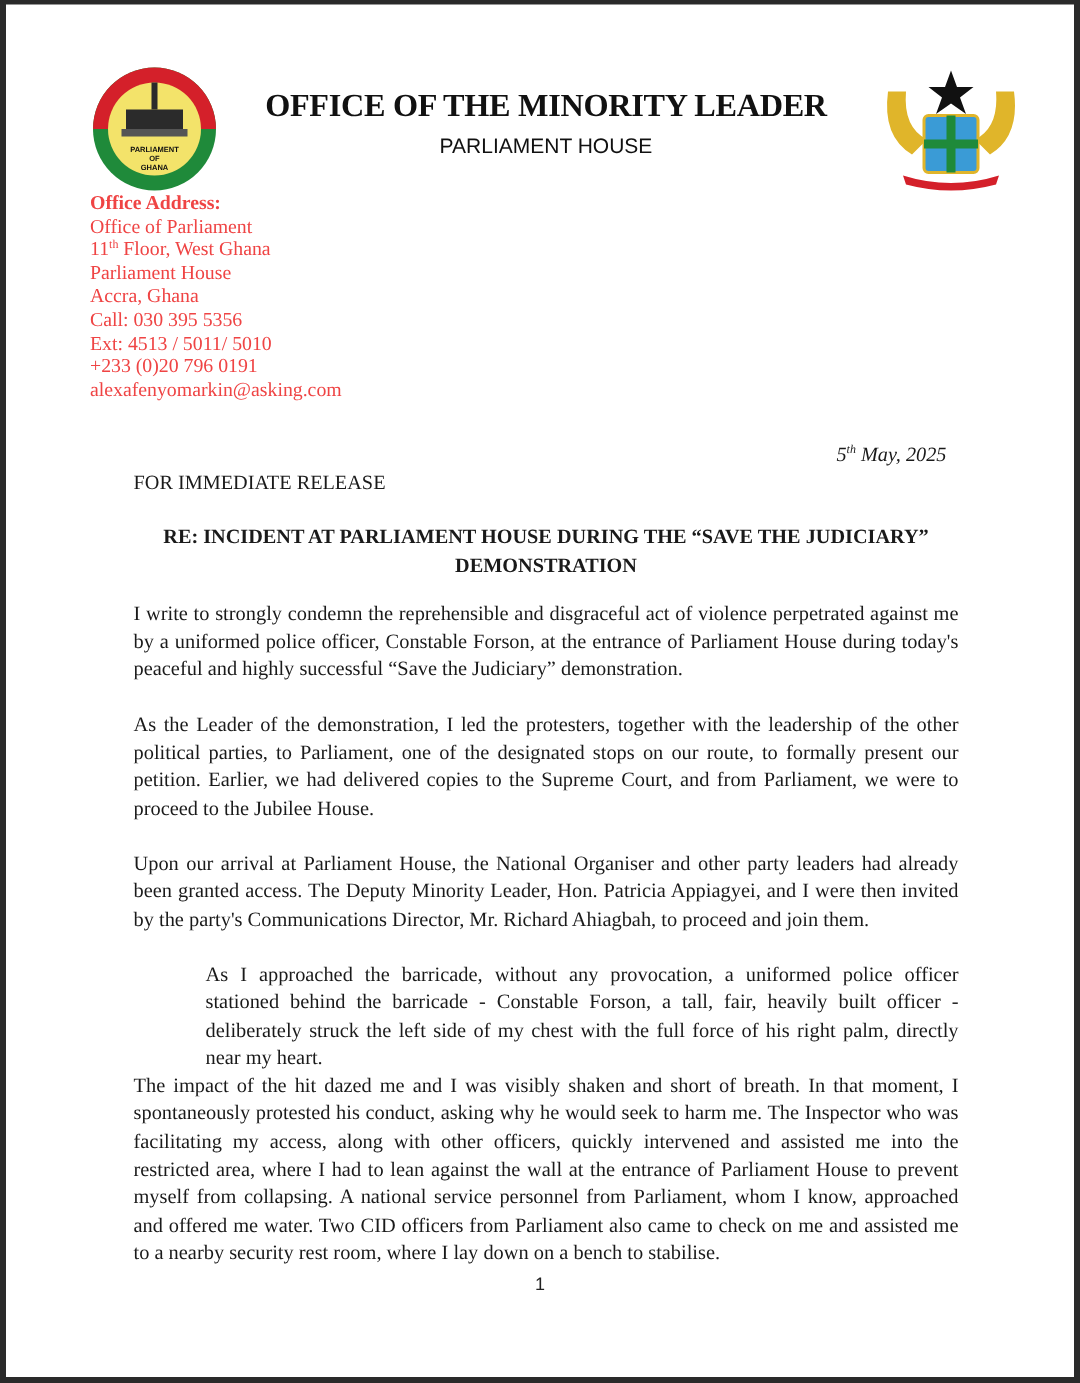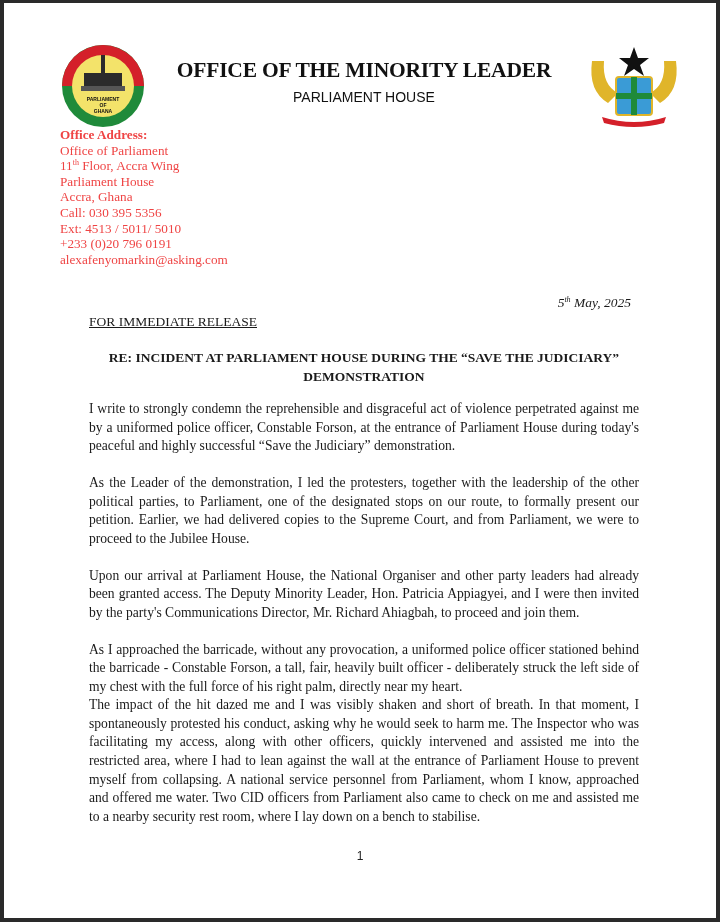--- a/index.html
+++ b/index.html
@@ -31,32 +31,32 @@
   }
   .address {
     position: absolute; left: 56px; top: 124px; font-size: 13.2px; line-height: 15.6px;
     color: #ef4444;
   }
   .address .label { font-weight: bold; }
   .date {
     position: absolute; right: 85px; top: 292px; font-size: 13.5px; font-style: italic;
   }
   .release {
-    position: absolute; left: 85px; top: 311px; font-size: 13.5px; text-decoration: underline;
+    position: absolute; left: 85px; top: 311px; font-size: 13.5px;
   }
   .re {
     position: absolute; left: 85px; top: 346px; width: 550px;
     font-size: 13.5px; font-weight: bold; line-height: 18.5px; text-align: center;
   }
   .body-text {
     position: absolute; left: 85px; top: 397px; width: 550px;
     font-size: 13.6px; line-height: 18.6px; text-align: justify;
   }
   .body-text p { margin: 0 0 18.2px 0; }
-  .body-text p.tight { margin-bottom: 0; }
+  .body-text p.tight { margin-bottom: 0; margin-left: 48px; }
   .pagenum {
     position: absolute; left: 0; width: 712px; top: 846px; text-align: center;
     font-family: "Liberation Sans", sans-serif; font-size: 12px; color: #222;
   }
   sup { font-size: 8px; line-height: 0; vertical-align: 5px; }
 </style>
 </head>
 <body>
 
 <div class="page">
@@ -82,21 +82,21 @@
     <polygon points="50,6 54,17 65,17 56,24 60,35 50,28 40,35 44,24 35,17 46,17" fill="#111"></polygon>
     <rect x="32" y="36" width="36" height="38" rx="3" fill="#3a9bd6" stroke="#e0b52a" stroke-width="2"></rect>
     <rect x="47" y="36" width="6" height="38" fill="#1f8a3a"></rect>
     <rect x="32" y="52" width="36" height="6" fill="#1f8a3a"></rect>
     <path d="M18 76 Q50 86 82 76 L80 82 Q50 90 20 82 Z" fill="#d4202a"></path>
   </svg>
 
   <div class="address">
     <div class="label">Office Address:</div>
     <div>Office of Parliament</div>
-    <div><span>11</span><sup>th</sup><span> Floor, Accra Wing</span></div>
+    <div><span>11</span><sup>th</sup><span> Floor, West Ghana</span></div>
     <div>Parliament House</div>
     <div>Accra, Ghana</div>
     <div>Call: 030 395 5356</div>
     <div>Ext: 4513 / 5011/ 5010</div>
     <div>+233 (0)20 796 0191</div>
     <div>alexafenyomarkin@asking.com</div>
   </div>
 
   <div class="date"><span>5</span><sup>th</sup><span> May, 2025</span></div>
 

